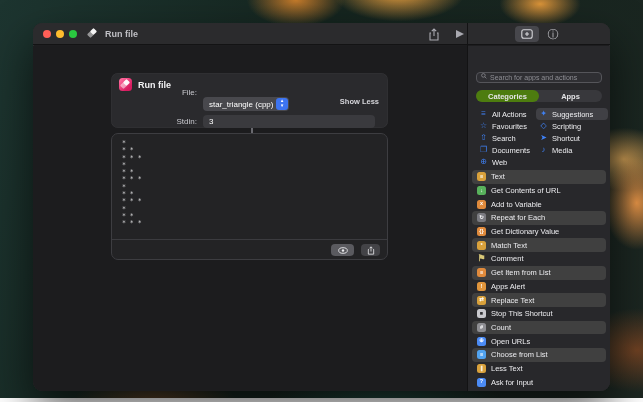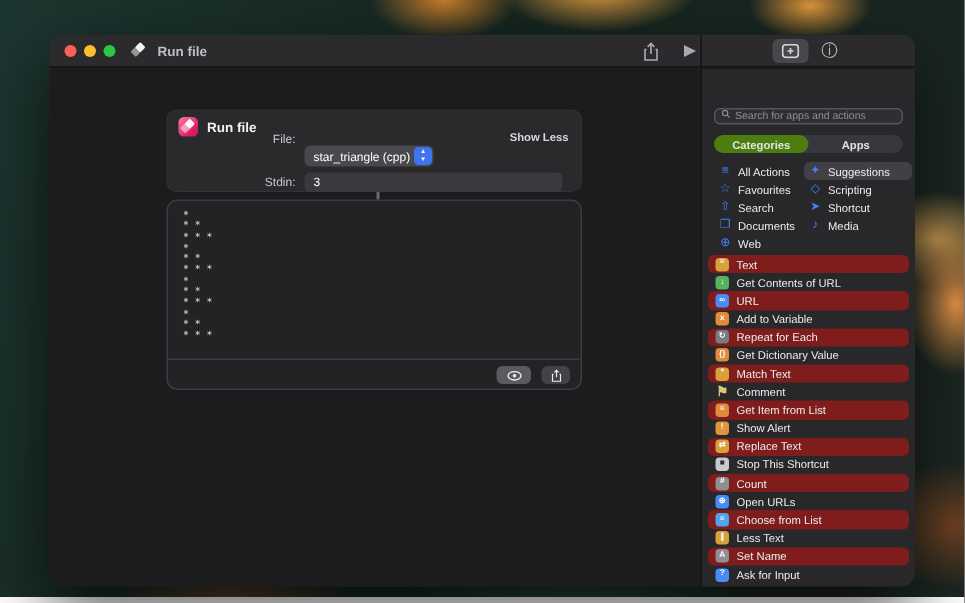--- a/index.html
+++ b/index.html
@@ -56,21 +56,21 @@
   .tb-lib{ left:482px; width:24px; background:#47474c; border-radius:4px; }
   .tb-info{ left:511px; width:18px; font-size:11px; color:#c3c3c8; line-height:1; }
 
   
   .main{ position:absolute; left:0; top:23px; width:434px; bottom:0; background:#1c1c1e; }
 
   .card{ position:absolute; left:78px; top:27px; width:277px; height:55px;
     background:#2a2a2d; border-radius:7px; box-shadow:inset 0 0 0 .5px rgba(255,255,255,.06); }
   .card-head{ position:absolute; top:5px; left:8px; display:flex; align-items:center; gap:6px; }
   .card-title{ font-size:9px; font-weight:700; color:#f2f2f4; }
-  .show-less{ position:absolute; top:14px; right:9px; font-size:7.5px; font-weight:600; color:#d6d6db; }
+  .show-less{ position:absolute; top:24px; right:9px; font-size:7.5px; font-weight:600; color:#d6d6db; }
   .row-label{ position:absolute; left:0; width:86px; text-align:right; font-size:8px; color:#c9c9cf; }
   .dropdown{ position:absolute; left:92px; top:24px; width:86px; height:14px;
     background:#48484d; border-radius:4px; display:flex; align-items:center; }
   .dropdown-text{ flex:1; font-size:8px; color:#ffffff; padding-left:6px; white-space:nowrap; }
   .stepper{ width:12px; height:12px; margin-right:1px; background:#3d74f1; border-radius:3px;
     display:flex; flex-direction:column; align-items:center; justify-content:center;
     color:#fff; font-size:4.2px; line-height:1.1; flex:none; }
   .stdin-input{ position:absolute; left:92px; top:42px; width:172px; height:13px;
     background:#3a3a3e; border-radius:4px; display:flex; align-items:center;
     font-size:8px; color:#ffffff; padding-left:6px; }
@@ -108,21 +108,21 @@
   .cat-row{ height:12px; display:flex; align-items:center; gap:4px;
     border-radius:4px; padding:0 3px; }
   .cat-row.selected{ background:#404045; }
   .cat-icon{ width:9px; text-align:center; font-size:8px; color:#3f82f7; flex:none; line-height:1; }
   .cat-label{ font-size:7.5px; color:#ececef; white-space:nowrap; }
 
   .actions{ position:absolute; left:4px; right:4px; top:124px; bottom:2px;
     display:flex; flex-direction:column; }
   .action-row{ flex:1; display:flex; align-items:center; gap:5px;
     padding-left:5px; border-radius:4px; }
-  .action-row.striped{ background:#7f1d1d; }
+  .action-row.striped{ background:#404040; }
   .action-icon{ width:9px; height:9px; border-radius:2.5px; flex:none;
     display:flex; align-items:center; justify-content:center;
     font-size:5.5px; font-weight:700; color:#fff; line-height:1; }
   .action-icon.flat{ background:transparent !important; font-size:9px; }
   .action-label{ font-size:7.5px; color:#ececef; white-space:nowrap; }
 
   svg{ display:block; }
 </style>
 </head>
 <body>
@@ -264,24 +264,20 @@
 
       <div class="actions" id="action-list">
           <div class="action-row striped">
             <span class="action-icon" style="background: rgb(217, 161, 59);">≡</span>
             <span class="action-label">Text</span>
           </div>
           <div class="action-row">
             <span class="action-icon" style="background: rgb(88, 177, 92);">↓</span>
             <span class="action-label">Get Contents of URL</span>
           </div>
-          <div class="action-row striped">
-            <span class="action-icon" style="background: rgb(75, 139, 245);">∞</span>
-            <span class="action-label">URL</span>
-          </div>
           <div class="action-row">
             <span class="action-icon" style="background: rgb(224, 138, 60);">x</span>
             <span class="action-label">Add to Variable</span>
           </div>
           <div class="action-row striped">
             <span class="action-icon" style="background: rgb(122, 122, 128);">↻</span>
             <span class="action-label">Repeat for Each</span>
           </div>
           <div class="action-row">
             <span class="action-icon" style="background: rgb(224, 138, 60);">{}</span>
@@ -294,21 +290,21 @@
           <div class="action-row">
             <span class="action-icon flat" style="background: transparent; color: rgb(216, 200, 120);">⚑</span>
             <span class="action-label">Comment</span>
           </div>
           <div class="action-row striped">
             <span class="action-icon" style="background: rgb(224, 138, 60);">≡</span>
             <span class="action-label">Get Item from List</span>
           </div>
           <div class="action-row">
             <span class="action-icon" style="background: rgb(224, 149, 60);">!</span>
-            <span class="action-label">Show Alert</span>
+            <span class="action-label">Apps Alert</span>
           </div>
           <div class="action-row striped">
             <span class="action-icon" style="background: rgb(217, 161, 59);">⇄</span>
             <span class="action-label">Replace Text</span>
           </div>
           <div class="action-row">
             <span class="action-icon" style="background: rgb(200, 200, 205); color: rgb(46, 46, 49);">■</span>
             <span class="action-label">Stop This Shortcut</span>
           </div>
           <div class="action-row striped">
@@ -320,24 +316,20 @@
             <span class="action-label">Open URLs</span>
           </div>
           <div class="action-row striped">
             <span class="action-icon" style="background: rgb(81, 163, 240);">≡</span>
             <span class="action-label">Choose from List</span>
           </div>
           <div class="action-row">
             <span class="action-icon" style="background: rgb(217, 161, 59);">∥</span>
             <span class="action-label">Less Text</span>
           </div>
-          <div class="action-row striped">
-            <span class="action-icon" style="background: rgb(142, 142, 147);">A</span>
-            <span class="action-label">Set Name</span>
-          </div>
           <div class="action-row">
             <span class="action-icon" style="background: rgb(75, 139, 245);">?</span>
             <span class="action-label">Ask for Input</span>
           </div>
         </div>
     </div>
 
   </div>
 </div>
 

